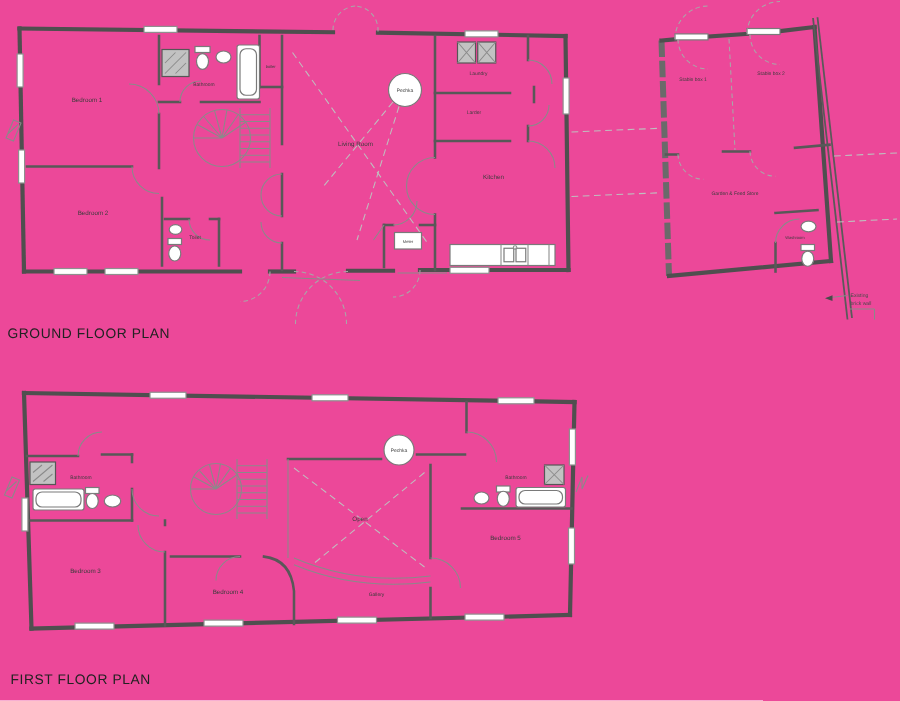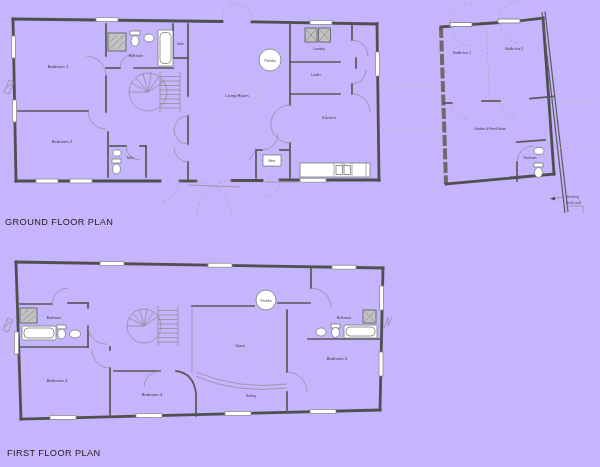--- a/index.html
+++ b/index.html
@@ -1,16 +1,16 @@
 <!DOCTYPE html>
 <html><head>
 <meta charset="utf-8">
 <style>
   html,body{margin:0;padding:0;background:#ffffff;}
-  .sheet{position:relative;width:600px;height:467px;background:#c4b5fd;overflow:hidden;}
+  .sheet{position:relative;width:600px;height:467px;background:#ec4899;overflow:hidden;}
   svg{position:absolute;left:0;top:0;}
   text{font-family:"Liberation Sans", sans-serif; fill:#3c3c3c;}
   .lbl{font-size:4.2px; text-anchor:middle;}
   .lbl-sm{font-size:3.3px; text-anchor:middle;}
   .lbl-xs{font-size:2.7px; text-anchor:middle;}
   .lbl-note{font-size:3.4px; text-anchor:start; fill:#4a4a4a;}
   .title{font-size:9.2px; fill:#222; letter-spacing:0.4px;}
   .w-ext{stroke:#4f4f4f;stroke-width:2.8;fill:none;stroke-linecap:square;}
   .w-int{stroke:#585858;stroke-width:1.7;fill:none;stroke-linecap:square;}
   .w-brick{stroke:#6a6a6a;stroke-width:4;fill:none;stroke-dasharray:11 2.5;}

